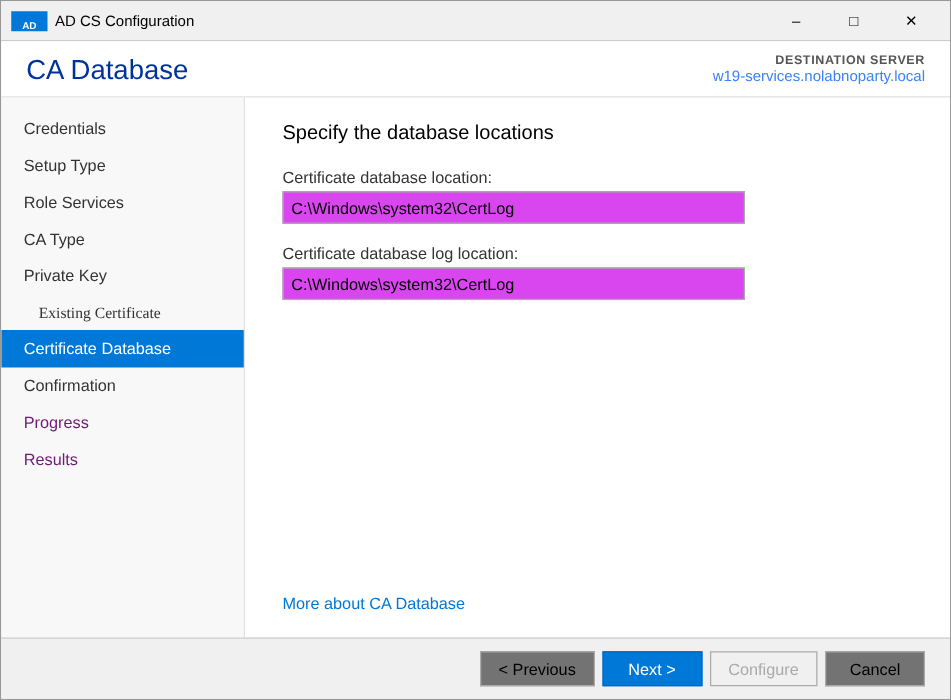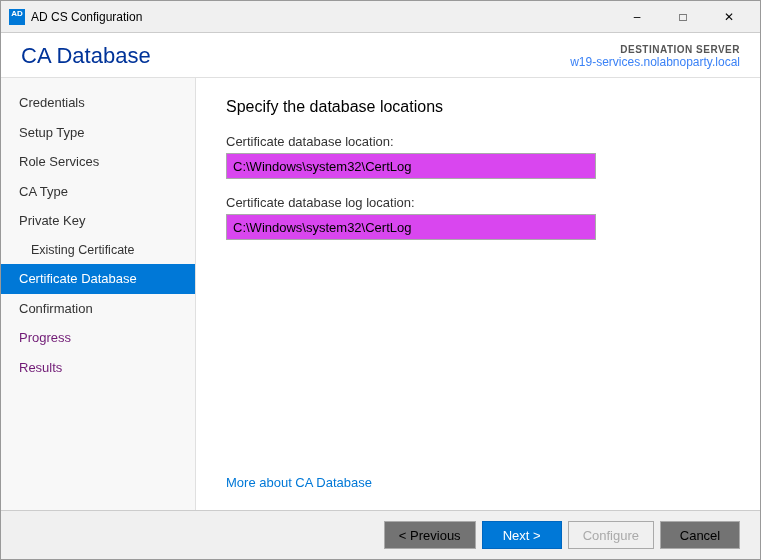--- a/index.html
+++ b/index.html
@@ -24,26 +24,26 @@
     .title-bar {
       background: #f0f0f0;
       height: 32px;
       display: flex;
       align-items: center;
       padding: 0 8px;
       border-bottom: 1px solid #ccc;
       flex-shrink: 0;
     }
     .title-bar-icon {
-      width: 16px;
+      width: 29px;
       height: 16px;
       margin-right: 6px;
       background: #0078d7;
       display: flex;
-      align-items: flex-start;
+      align-items: flex-end;
       justify-content: center;
       color: white;
       font-size: 9px;
       font-weight: bold;
       flex-shrink: 0;
     }
     .title-bar-text {
       flex: 1;
       font-size: 12px;
       color: #000;
@@ -62,21 +62,21 @@
       display: flex;
       align-items: center;
       justify-content: center;
       color: #000;
     }
     .header-bar {
       background: #ffffff;
       padding: 10px 20px 8px 20px;
       border-bottom: 1px solid #e0e0e0;
       display: flex;
-      align-items: center;
+      align-items: flex-start;
       justify-content: space-between;
       flex-shrink: 0;
     }
     .page-title {
       font-size: 22px;
       font-weight: 300;
       color: #003399;
     }
     .destination-server {
       text-align: right;
@@ -112,20 +112,21 @@
       font-size: 13px;
       line-height: 1.5;
     }
     .sidebar-item.active {
       background: #0078d7;
       color: white;
     }
     .sidebar-item.sub {
       padding-left: 30px;
       font-size: 12.5px;
+      font-family: Liberation Serif, serif;
     }
     .sidebar-item.disabled {
       color: #701a75;
       cursor: default;
     }
     .main-content {
       flex: 1;
       padding: 20px 30px;
       overflow-y: auto;
     }

